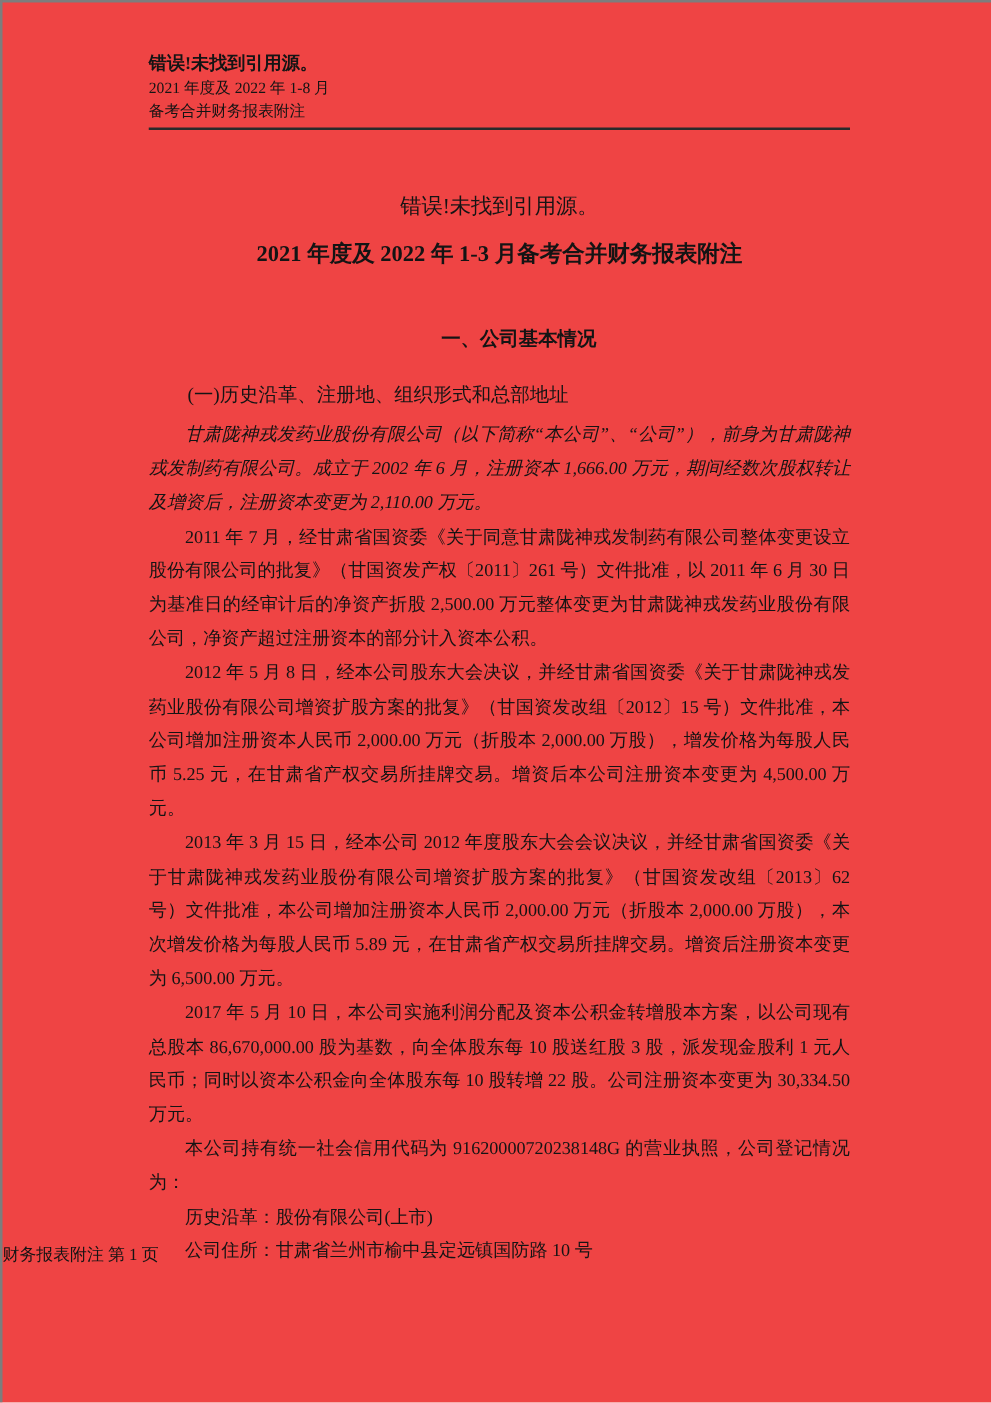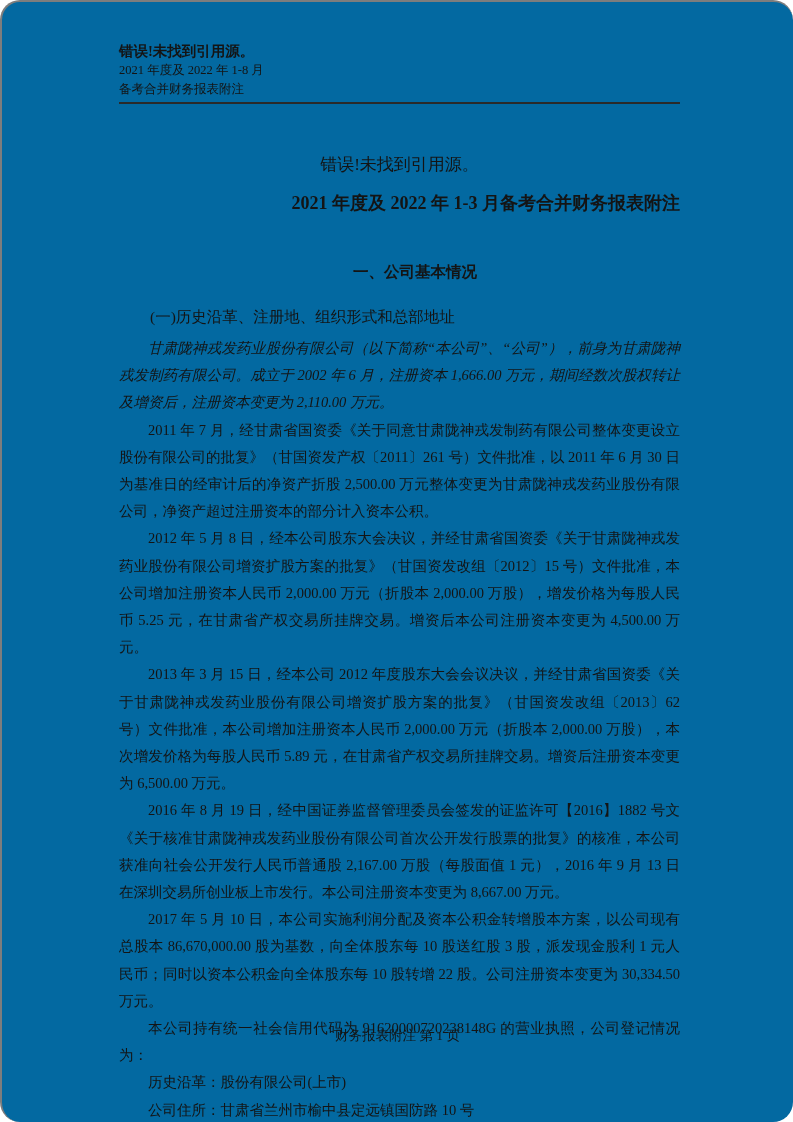--- a/index.html
+++ b/index.html
@@ -4,28 +4,27 @@
 <style>
   html, body {
     margin: 0;
     padding: 0;
     background: #ffffff;
   }
   .page {
     position: relative;
     width: 793px;
     height: 1122px;
-    background: #0369a1;
+    background: #ef4444;
     box-sizing: border-box;
     border-top: 2px solid #7d7d7d;
     border-left: 2px solid #7d7d7d;
     font-family: "Liberation Serif", "DejaVu Serif", serif;
     color: #141414;
     overflow: hidden;
-    border-radius: 20px;
   }
   .content {
     position: absolute;
     top: 0;
     left: 117px;
     width: 561px;
   }
   .doc-header {
     margin-top: 40px;
     border-bottom: 2px solid #2a2a2a;
@@ -42,21 +41,21 @@
     line-height: 19px;
   }
   .title-error {
     margin-top: 50px;
     text-align: center;
     font-size: 17px;
     line-height: 22px;
   }
   .title-main {
     margin-top: 15px;
-    text-align: right;
+    text-align: center;
     font-weight: bold;
     font-size: 18px;
     line-height: 24px;
   }
   .heading-1 {
     margin-top: 47px;
     font-weight: bold;
     font-size: 15.5px;
     line-height: 20px;
     text-indent: 2em;
@@ -75,24 +74,23 @@
     line-height: 27.2px;
     text-align: justify;
     text-indent: 2em;
   }
   .body-text p:first-child {
     margin-top: 8px;
     font-style: italic;
   }
   .page-footer {
     position: absolute;
-    top: 1025px;
+    top: 993px;
     left: 0;
     width: 100%;
-    text-align: center;
     font-size: 13.5px;
     line-height: 18px;
   }
 </style>
 </head>
 <body>
 
 <div class="page">
   <div class="content">
 
@@ -106,21 +104,20 @@
     <div class="title-main">2021 年度及 2022 年 1-3 月备考合并财务报表附注</div>
 
     <div class="heading-1">一、公司基本情况</div>
     <div class="heading-2">(一)历史沿革、注册地、组织形式和总部地址</div>
 
     <div class="body-text">
       <p>甘肃陇神戎发药业股份有限公司（以下简称“本公司”、“公司”），前身为甘肃陇神戎发制药有限公司。成立于 2002 年 6 月，注册资本 1,666.00 万元，期间经数次股权转让及增资后，注册资本变更为 2,110.00 万元。</p>
       <p>2011 年 7 月，经甘肃省国资委《关于同意甘肃陇神戎发制药有限公司整体变更设立股份有限公司的批复》（甘国资发产权〔2011〕261 号）文件批准，以 2011 年 6 月 30 日为基准日的经审计后的净资产折股 2,500.00 万元整体变更为甘肃陇神戎发药业股份有限公司，净资产超过注册资本的部分计入资本公积。</p>
       <p>2012 年 5 月 8 日，经本公司股东大会决议，并经甘肃省国资委《关于甘肃陇神戎发药业股份有限公司增资扩股方案的批复》（甘国资发改组〔2012〕15 号）文件批准，本公司增加注册资本人民币 2,000.00 万元（折股本 2,000.00 万股），增发价格为每股人民币 5.25 元，在甘肃省产权交易所挂牌交易。增资后本公司注册资本变更为 4,500.00 万元。</p>
       <p>2013 年 3 月 15 日，经本公司 2012 年度股东大会会议决议，并经甘肃省国资委《关于甘肃陇神戎发药业股份有限公司增资扩股方案的批复》（甘国资发改组〔2013〕62 号）文件批准，本公司增加注册资本人民币 2,000.00 万元（折股本 2,000.00 万股），本次增发价格为每股人民币 5.89 元，在甘肃省产权交易所挂牌交易。增资后注册资本变更为 6,500.00 万元。</p>
-      <p>2016 年 8 月 19 日，经中国证券监督管理委员会签发的证监许可【2016】1882 号文《关于核准甘肃陇神戎发药业股份有限公司首次公开发行股票的批复》的核准，本公司获准向社会公开发行人民币普通股 2,167.00 万股（每股面值 1 元），2016 年 9 月 13 日在深圳交易所创业板上市发行。本公司注册资本变更为 8,667.00 万元。</p>
       <p>2017 年 5 月 10 日，本公司实施利润分配及资本公积金转增股本方案，以公司现有总股本 86,670,000.00 股为基数，向全体股东每 10 股送红股 3 股，派发现金股利 1 元人民币；同时以资本公积金向全体股东每 10 股转增 22 股。公司注册资本变更为 30,334.50 万元。</p>
       <p>本公司持有统一社会信用代码为 91620000720238148G 的营业执照，公司登记情况为：</p>
       <p>历史沿革：股份有限公司(上市)</p>
       <p>公司住所：甘肃省兰州市榆中县定远镇国防路 10 号</p>
     </div>
 
   </div>
 
   <div class="page-footer">财务报表附注 第 1 页</div>
 </div>

